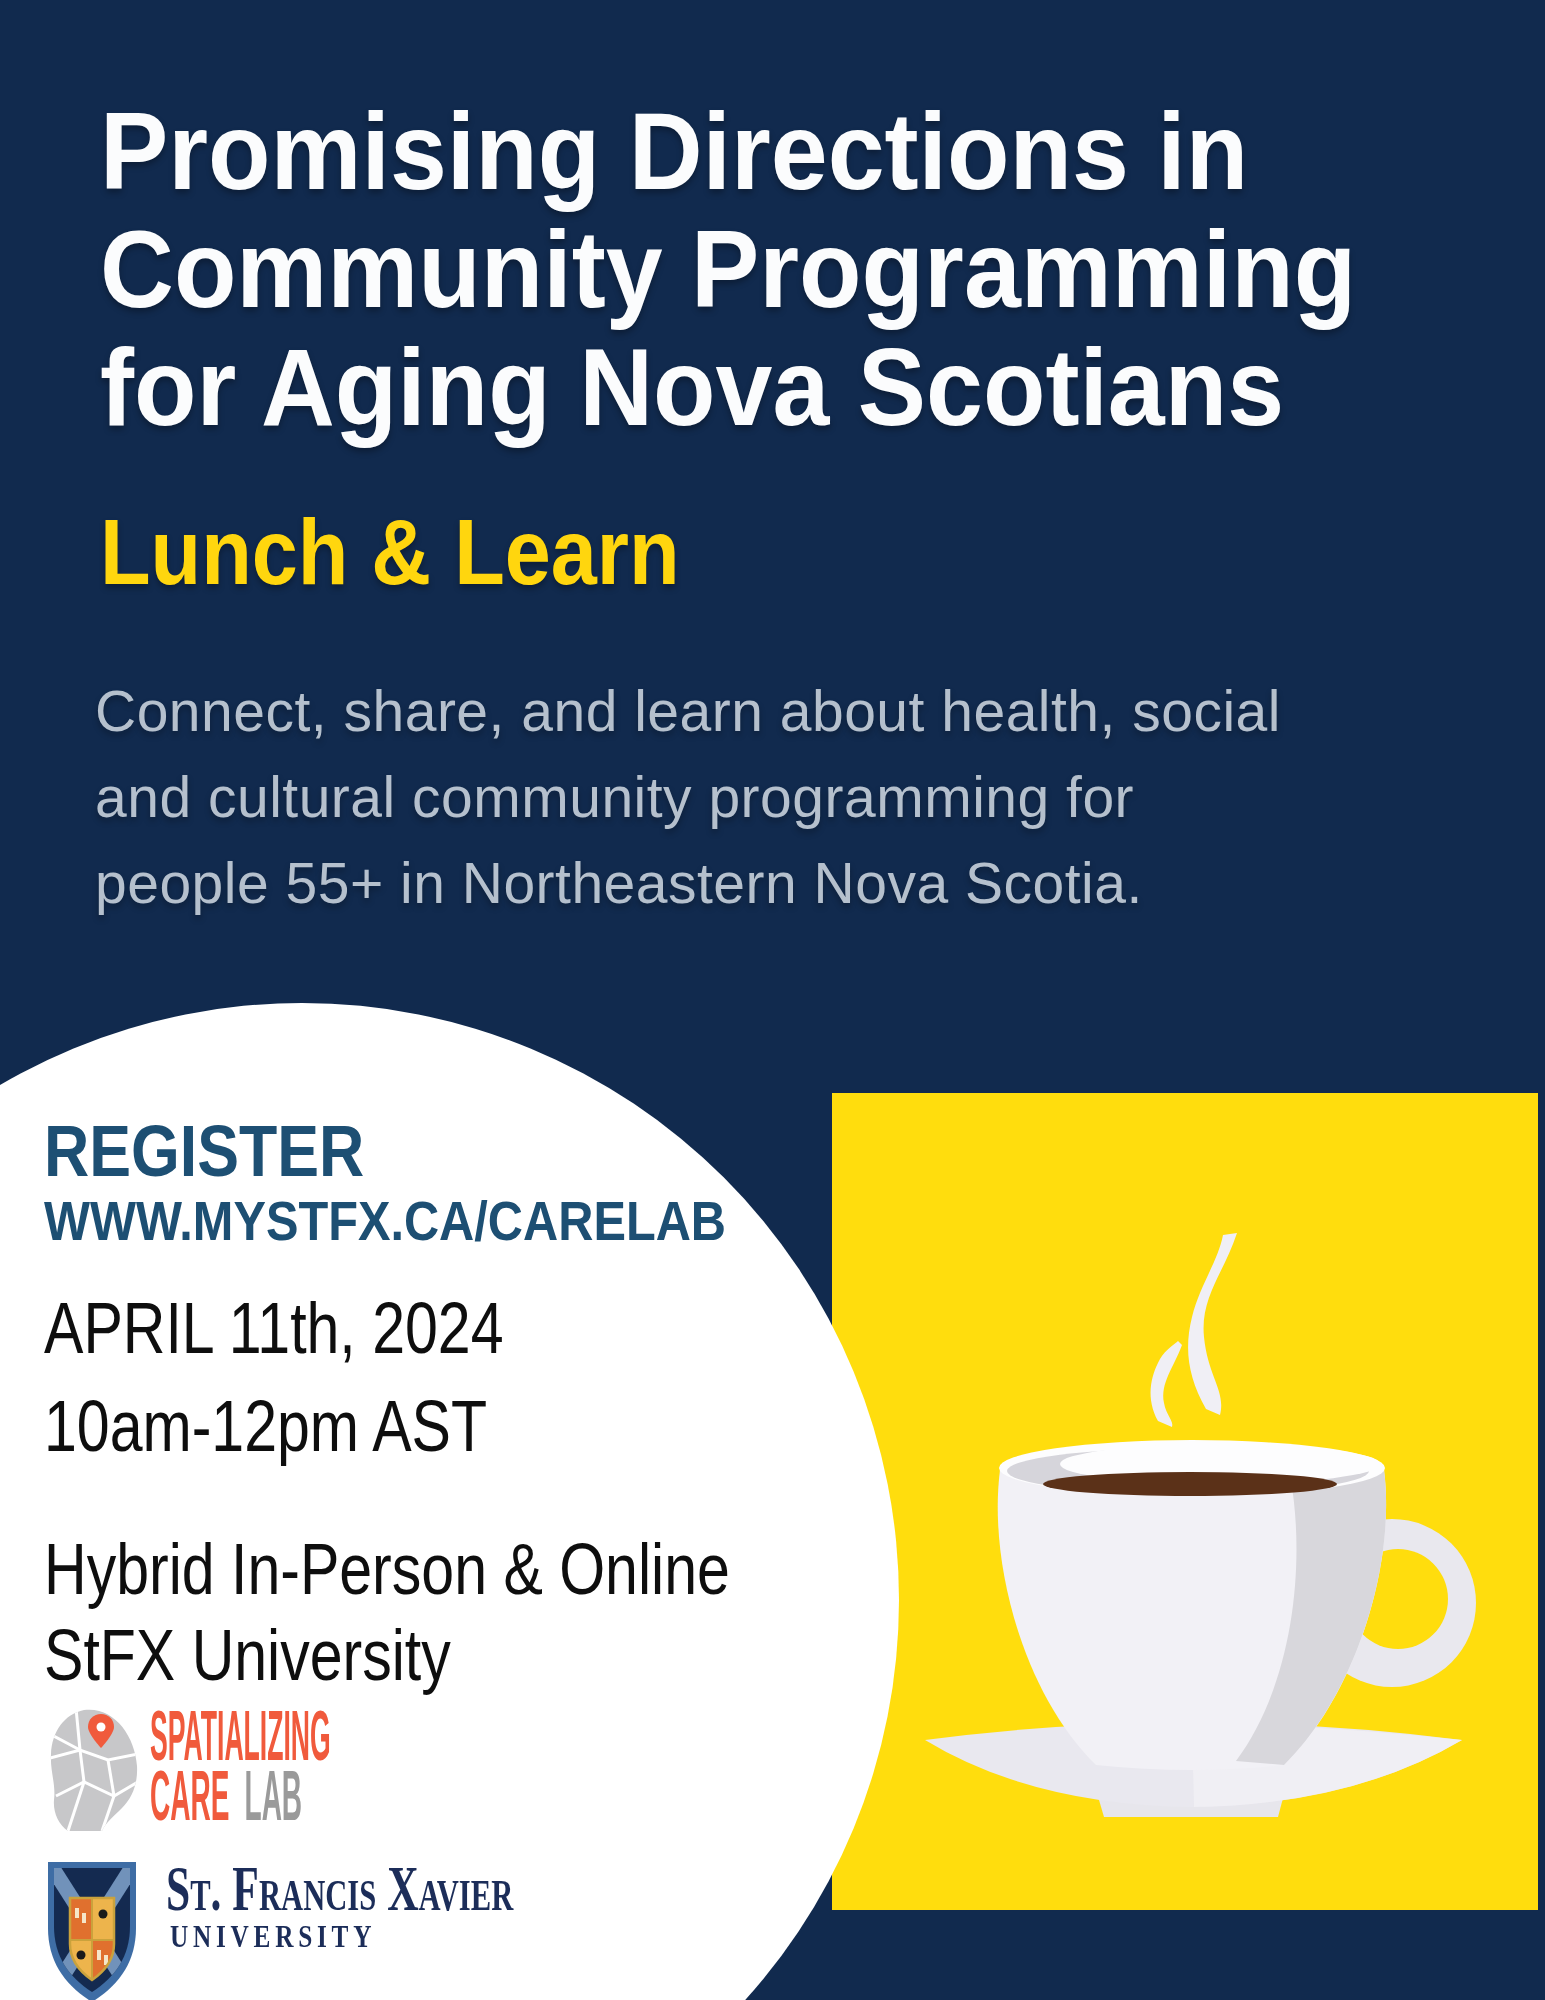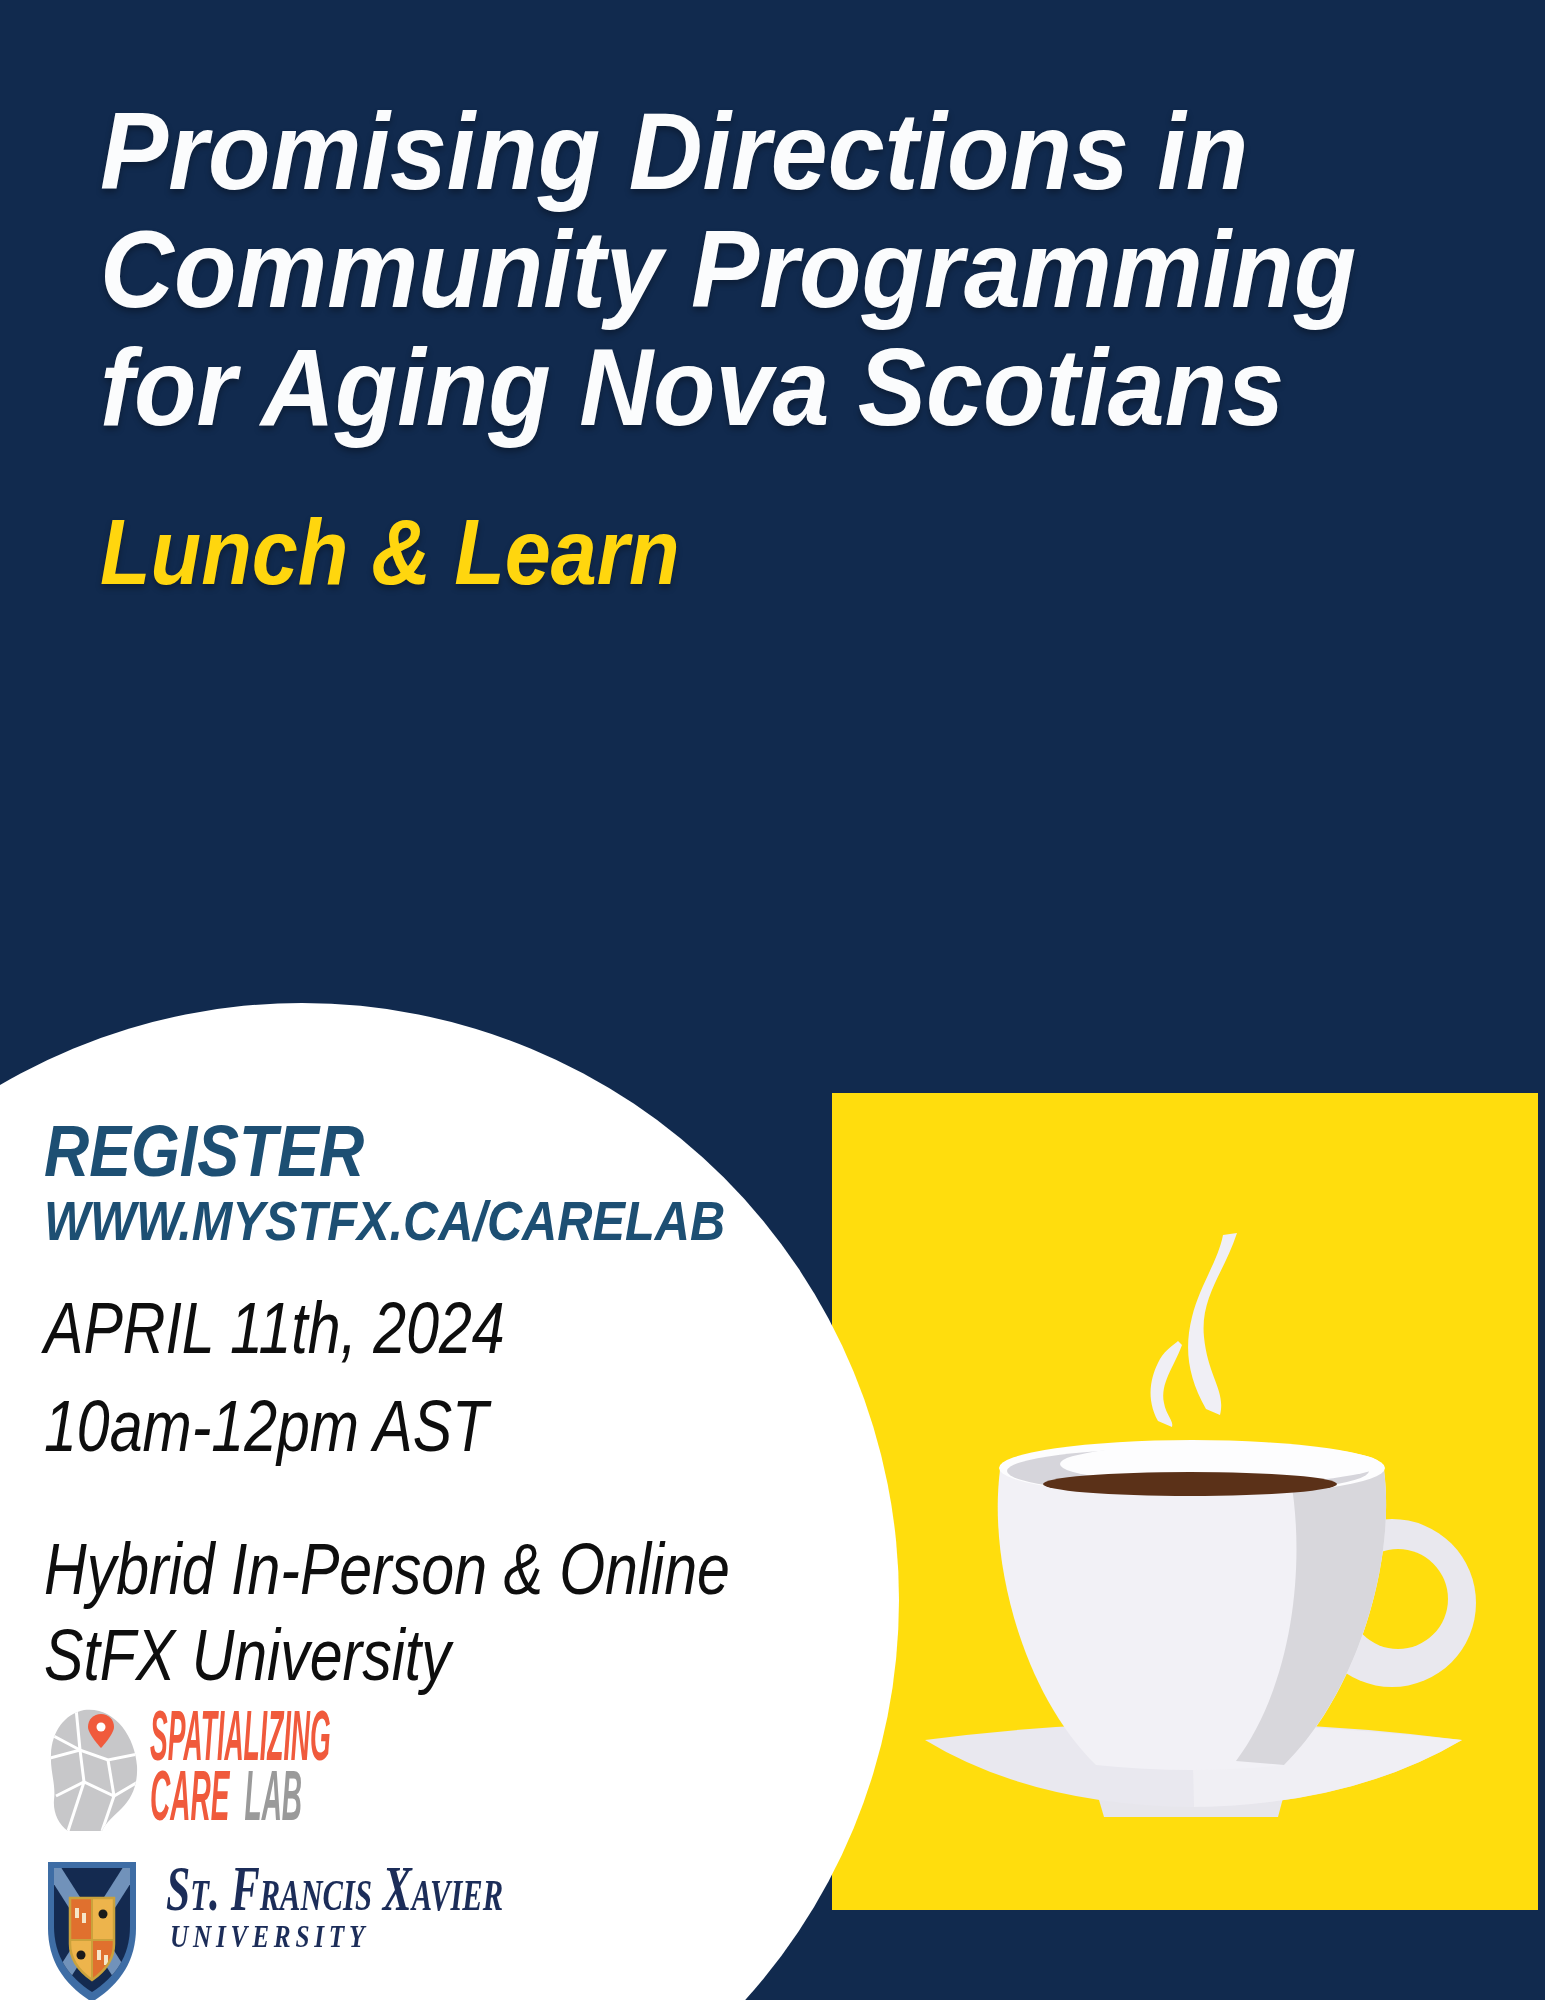--- a/index.html
+++ b/index.html
@@ -2,21 +2,20 @@
 <html><head>
 <meta charset="utf-8">
 <style>
   html,body{margin:0;padding:0;background:#31343a;}
   .canvas{
     position:relative;
     width:1545px;height:2000px;
     background:#112a4e;
     overflow:hidden;
     font-family:"Liberation Sans","DejaVu Sans",sans-serif;
-    font-style:italic;
   }
   .abs{position:absolute;}
 
   
   .title{
     left:100px;top:92px;
     font-size:110px;line-height:118px;font-weight:700;
     color:#fbfcfd;white-space:pre-line;
     transform:scaleX(.93);transform-origin:left top;
     text-shadow:0 4px 7px rgba(0,0,0,.30);
@@ -138,20 +137,23 @@
     <ellipse cx="360" cy="375" rx="193" ry="28" fill="#fdfdfe"></ellipse>
     <ellipse cx="356" cy="378" rx="181" ry="23" fill="#d6d5db"></ellipse>
     <ellipse cx="388" cy="371" rx="160" ry="20" fill="#fdfdfe"></ellipse>
     <ellipse cx="358" cy="391" rx="147" ry="12" fill="#5b3118"></ellipse>
   </svg>
 
   <div class="abs title">Promising Directions in
 Community Programming
 for Aging Nova Scotians</div>
   <div class="abs subtitle">Lunch &amp; Learn</div>
+  <div class="abs description">Connect, share, and learn about health, social
+and cultural community programming for
+people 55+ in Northeastern Nova Scotia.</div>
 
   <div class="abs register-label">REGISTER</div>
   <div class="abs register-url">WWW.MYSTFX.CA/CARELAB</div>
 
   <div class="abs event-line event-date">APRIL 11th, 2024</div>
   <div class="abs event-line event-time">10am-12pm AST</div>
   <div class="abs event-line event-format">Hybrid In-Person &amp; Online</div>
   <div class="abs event-line event-location">StFX University</div>
 
   <svg class="abs head-icon" viewBox="0 0 102 132">

